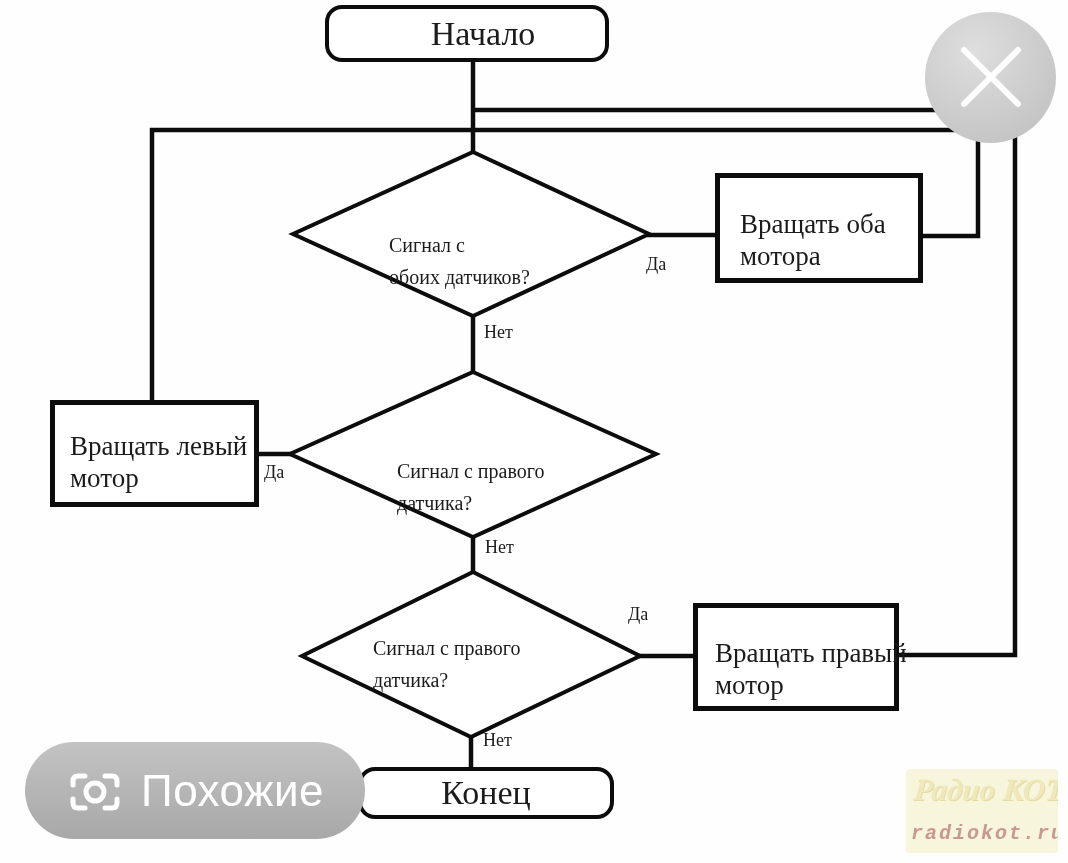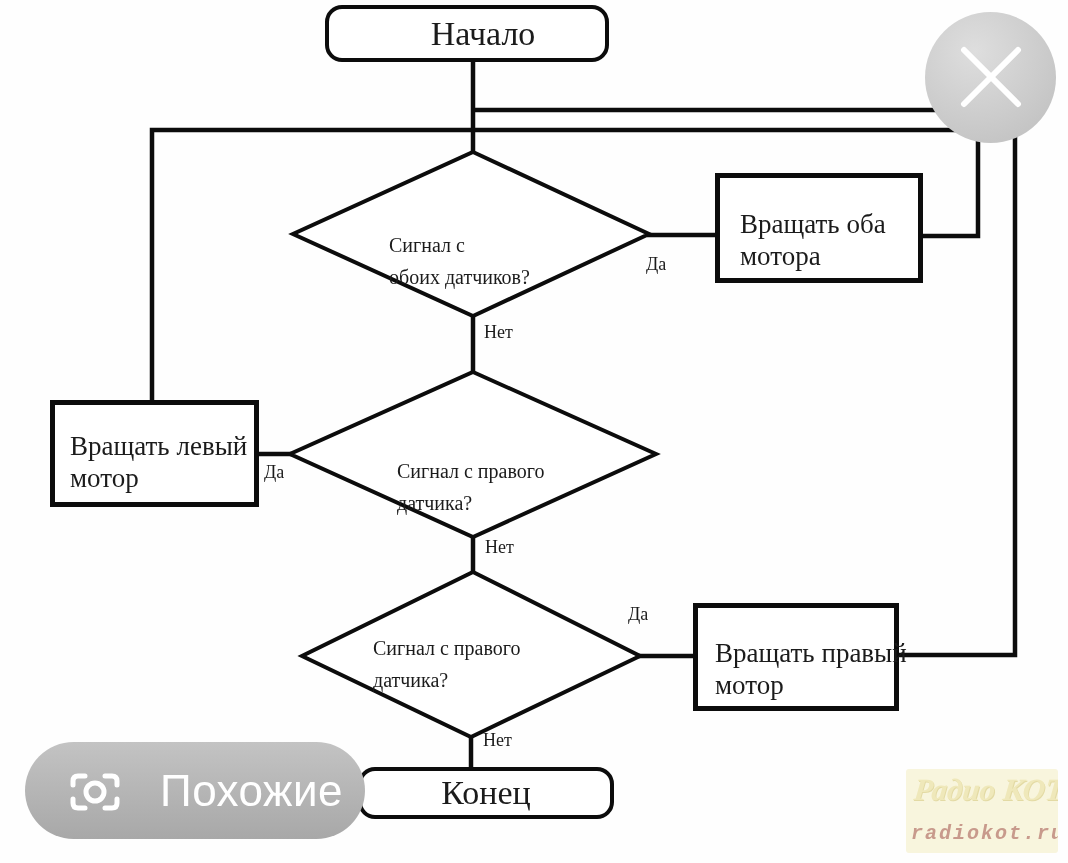--- a/index.html
+++ b/index.html
@@ -31,21 +31,21 @@
   }
   .close-btn svg{position:absolute;left:0;top:0;}
   .similar-btn{
     position:absolute;left:25px;top:742px;width:340px;height:97px;border-radius:49px;
     background:linear-gradient(180deg,#c3c3c3 0%,#b0b0b0 70%,#a8a8a8 100%);
     z-index:10;border:none;cursor:pointer;display:flex;align-items:center;
     padding:0 0 0 44px;gap:20px;box-sizing:border-box;
   }
   .similar-btn .label{
     font-family:"Liberation Sans","DejaVu Sans",sans-serif;
-    font-size:44px;color:#ffffff;line-height:1;letter-spacing:0.5px;margin-left:19px;
+    font-size:44px;color:#ffffff;line-height:1;letter-spacing:0.5px;
   }
   
   .watermark{
     position:absolute;left:906px;top:769px;width:152px;height:84px;z-index:2;
     background:#f8f5dd;border-radius:3px;overflow:hidden;
   }
   .watermark .wm-title{
     position:absolute;left:8px;top:4px;width:140px;
     font-style:italic;font-weight:bold;font-size:31px;line-height:34px;
     color:#efe8ba;text-shadow:1px 1px 0 #e3daa4;transform:skewX(-6deg);

